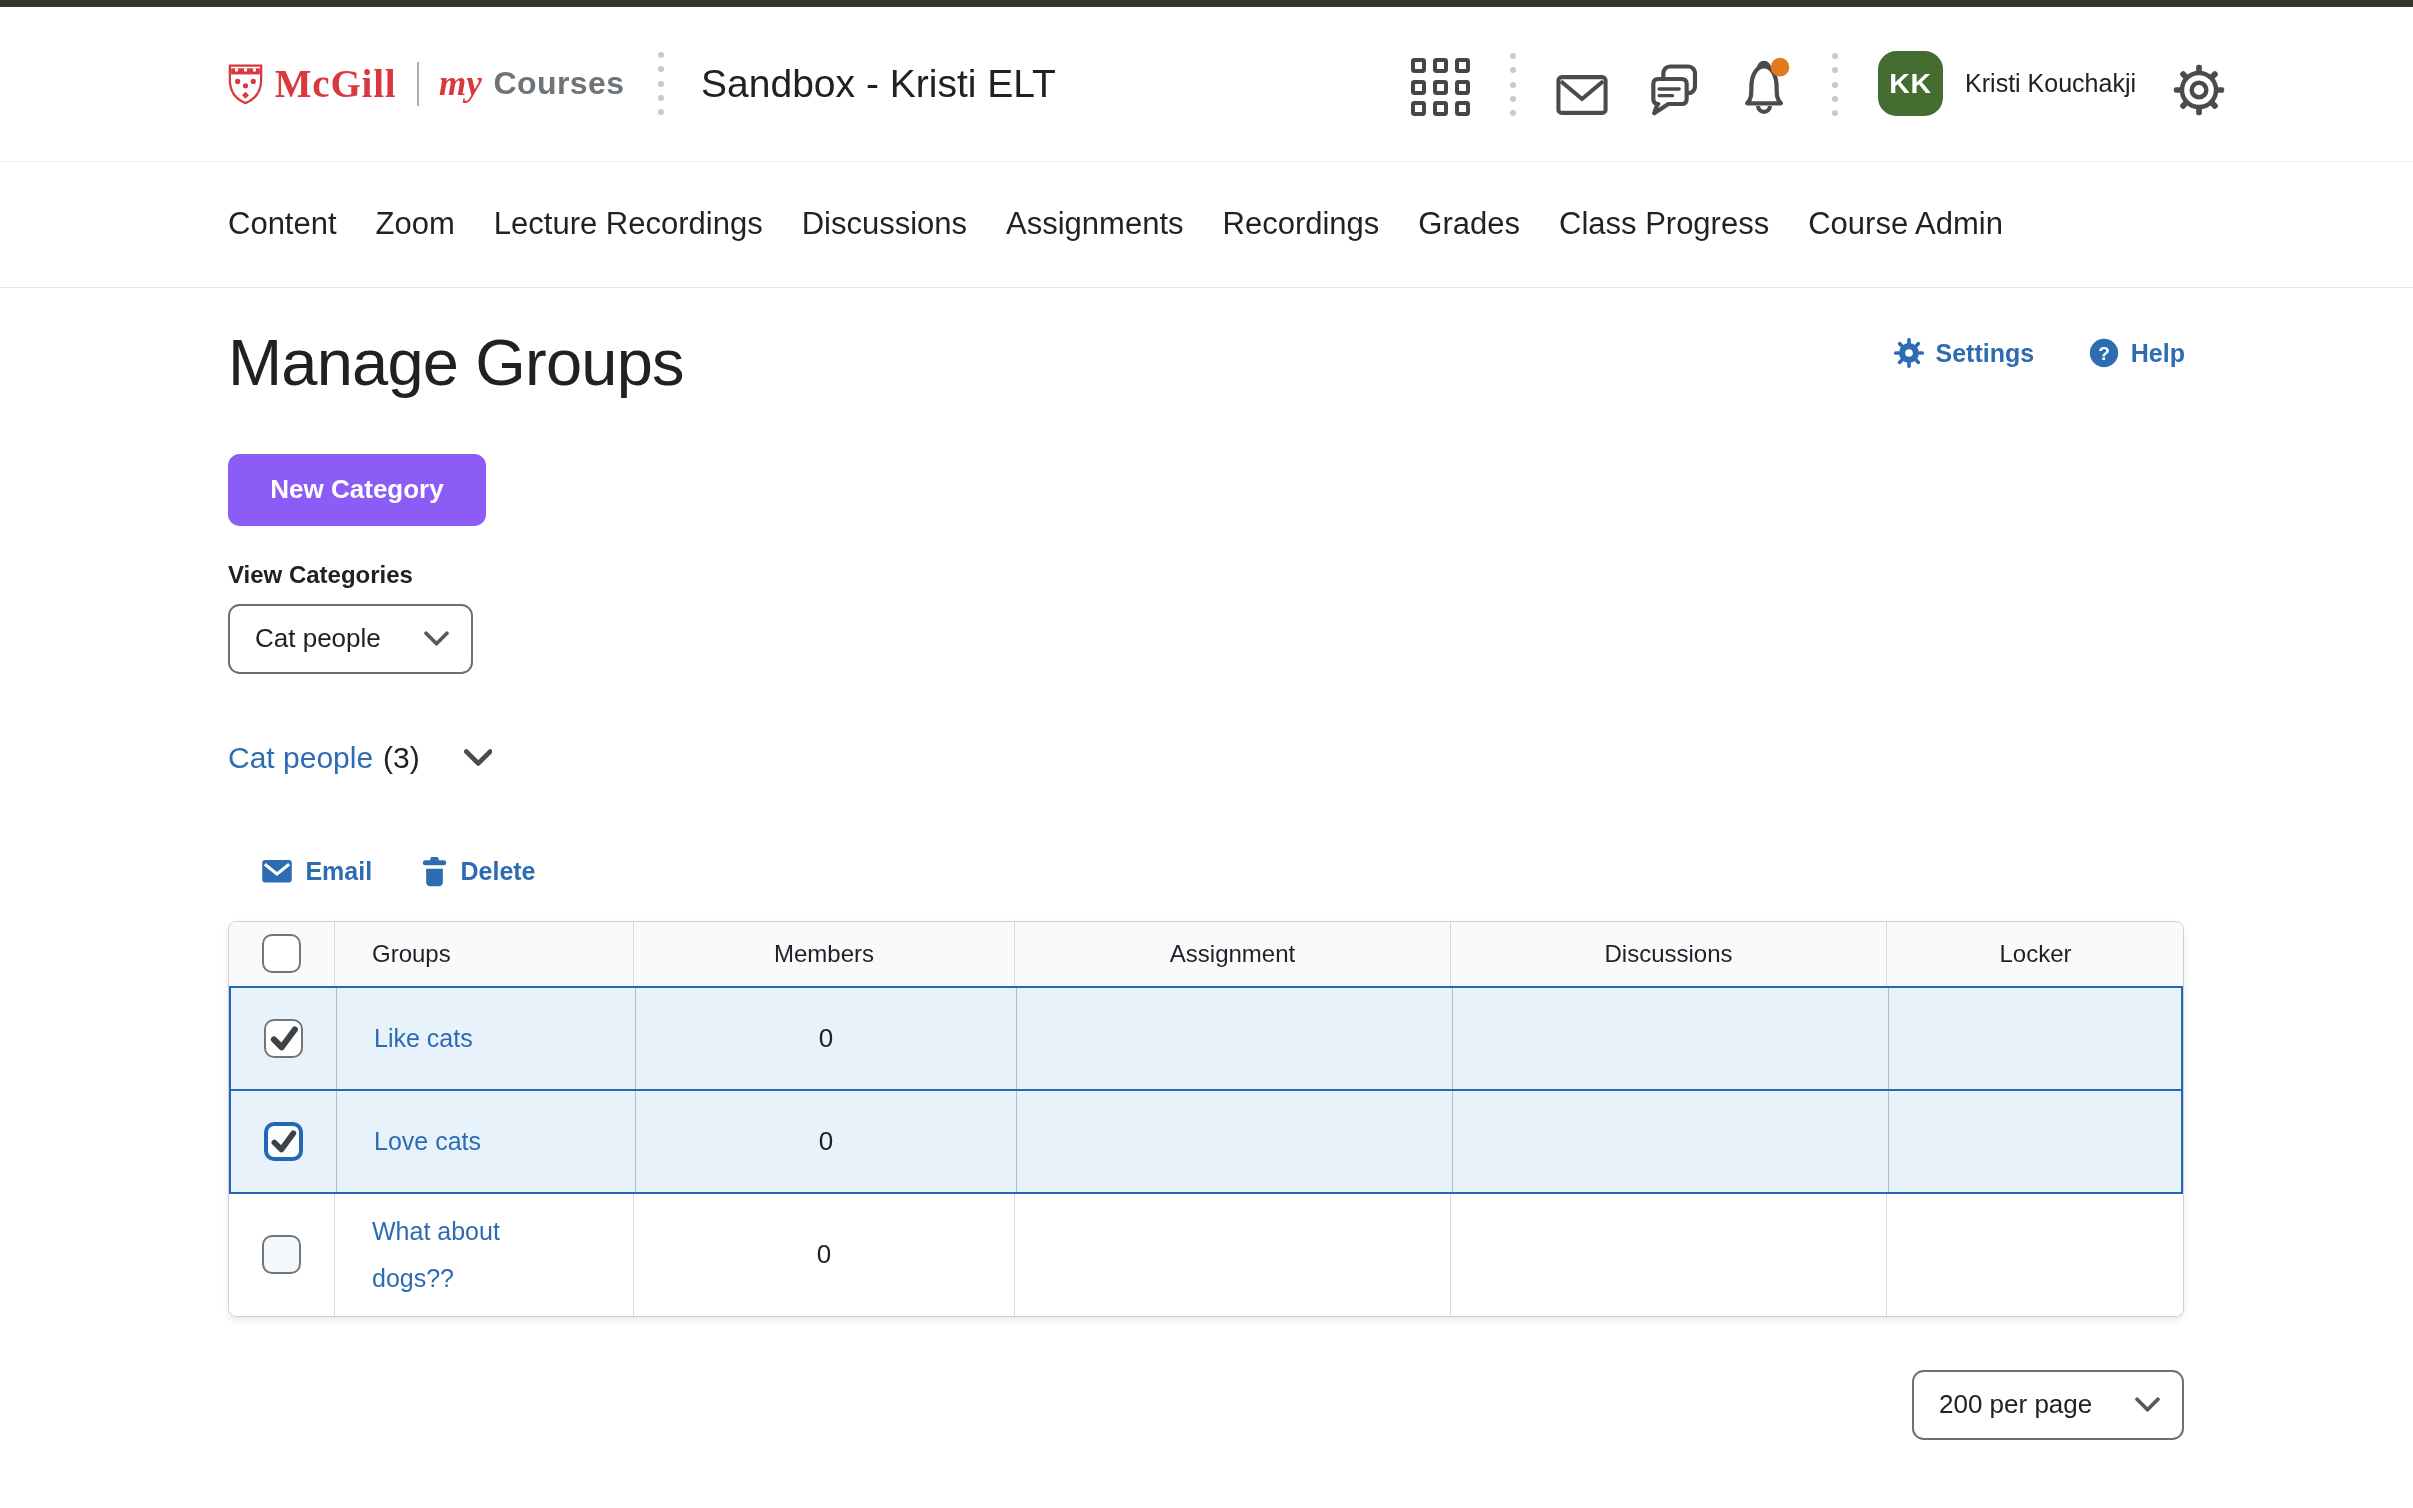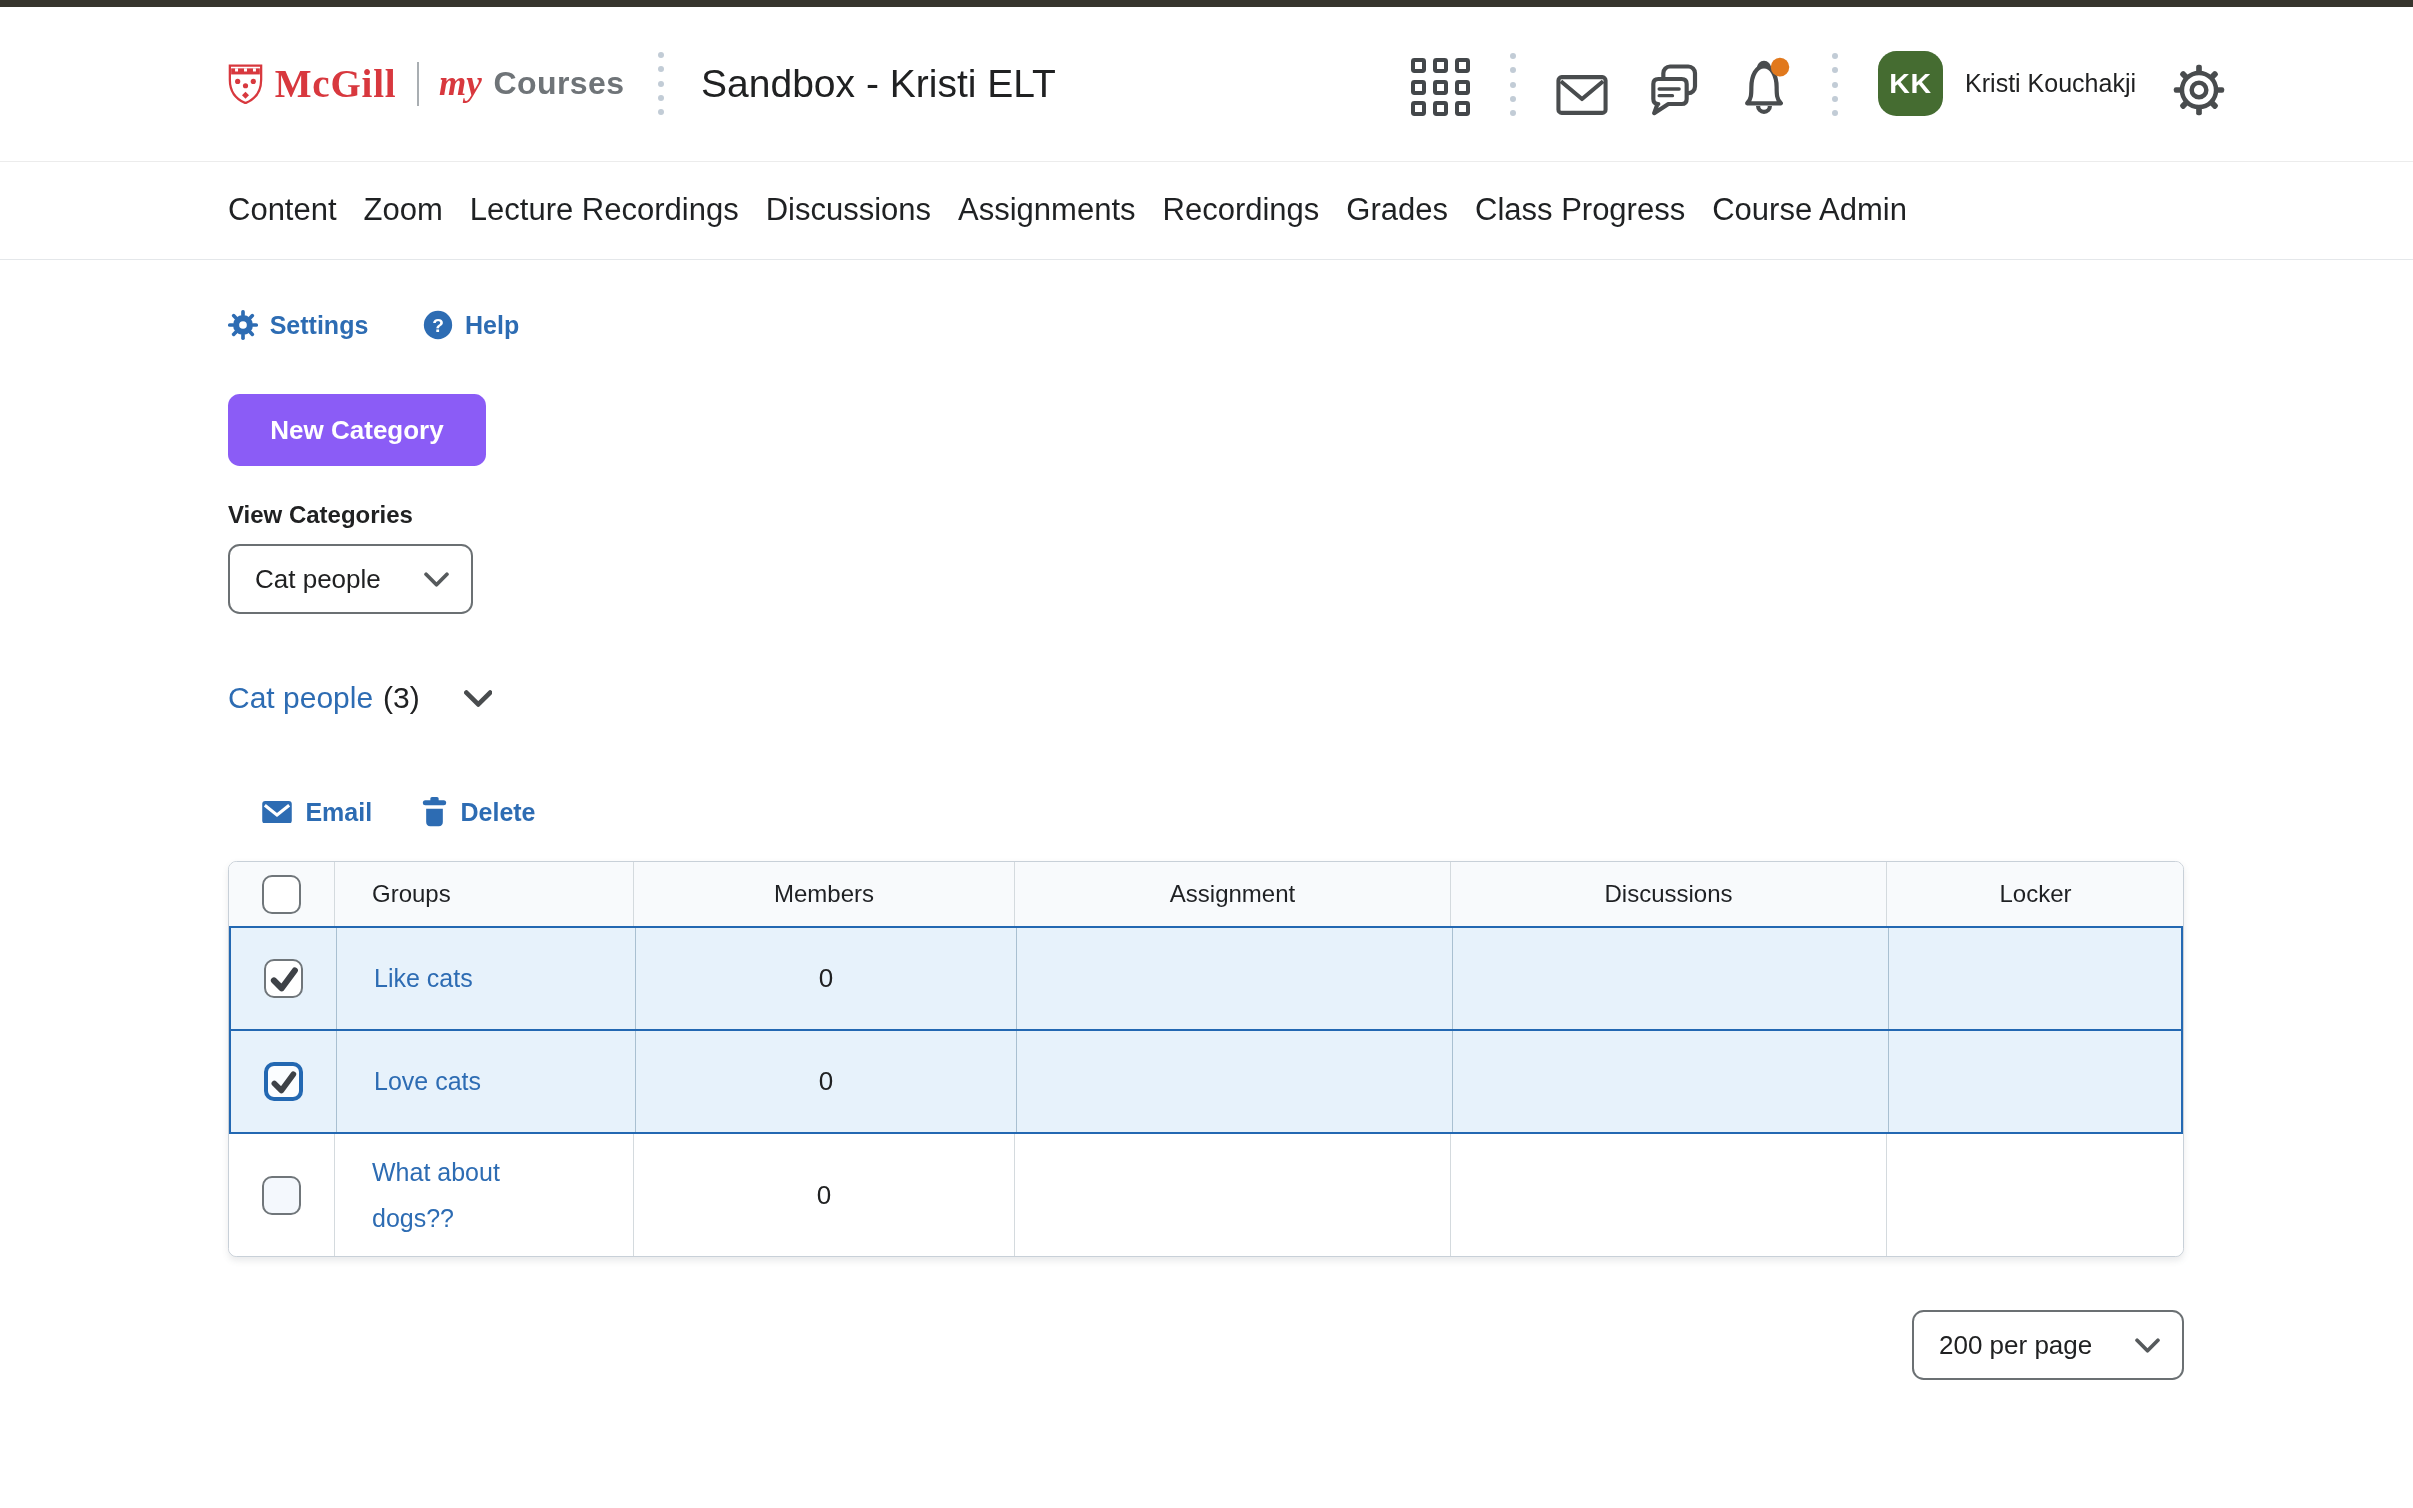--- a/index.html
+++ b/index.html
@@ -23,21 +23,21 @@
   .hicon-btn { background:none; border:none; cursor:pointer; display:flex; align-items:center; justify-content:center; }
   .waffle { display:grid; grid-template-columns:repeat(3,15px); grid-template-rows:repeat(3,15px); gap:6.7px; }
   .waffle i { border:4.2px solid #43474a; border-radius:3.4px; background:#fff; }
   .bell-wrap { position:relative; }
   .user-chip { display:flex; align-items:center; gap:22px; }
   .avatar { width:65px; height:65px; border-radius:18.4px; background:#456c31; color:#fff;
             display:flex; align-items:center; justify-content:center; font-size:28.5px; font-weight:700; letter-spacing:0.8px; }
   .user-name { font-size:25px; color:#202122; white-space:nowrap; }
 
   
-  .coursenav { height:99px; display:flex; align-items:center; gap:27px; padding:0 228px;
+  .coursenav { height:127px; display:flex; align-items:center; gap:39px; padding:0 228px;
                border-top:0.8px solid #ececec; border-bottom:1.7px solid #e4e7ea; background:#fff; }
   .nav-item { font-size:31px; color:#1f2123; text-decoration:none; white-space:nowrap; cursor:pointer; }
 
   
   main { padding:37px 228px 0 228px; }
   .title-row { display:flex; justify-content:space-between; align-items:flex-start; }
   .page-title { font-size:65px; font-weight:300; color:#202122; letter-spacing:-0.8px; }
   .top-links { display:flex; gap:55px; margin-top:13.4px; }
   .top-link { display:flex; align-items:center; gap:11.7px; border:none; background:none; cursor:pointer;
               color:#2d6cb3; font-size:25px; font-weight:700; }
@@ -217,20 +217,21 @@
   <a class="nav-item">Discussions</a>
   <a class="nav-item">Assignments</a>
   <a class="nav-item">Recordings</a>
   <a class="nav-item">Grades</a>
   <a class="nav-item">Class Progress</a>
   <a class="nav-item">Course Admin</a>
 </nav>
 
 <main>
   <div class="title-row">
+    <h2 class="page-title">Manage Groups</h2>
     <div class="top-links">
       <button class="top-link">
         <span>
           <svg width="30" height="30" viewBox="0 0 36 36">
             <g fill="#2d6cb3">
               <rect x="15.8" y="0" width="4.4" height="8" rx="2"></rect>
               <rect x="15.8" y="0" width="4.4" height="8" rx="2" transform="rotate(45 18 18)"></rect>
               <rect x="15.8" y="0" width="4.4" height="8" rx="2" transform="rotate(90 18 18)"></rect>
               <rect x="15.8" y="0" width="4.4" height="8" rx="2" transform="rotate(135 18 18)"></rect>
               <rect x="15.8" y="0" width="4.4" height="8" rx="2" transform="rotate(180 18 18)"></rect>

